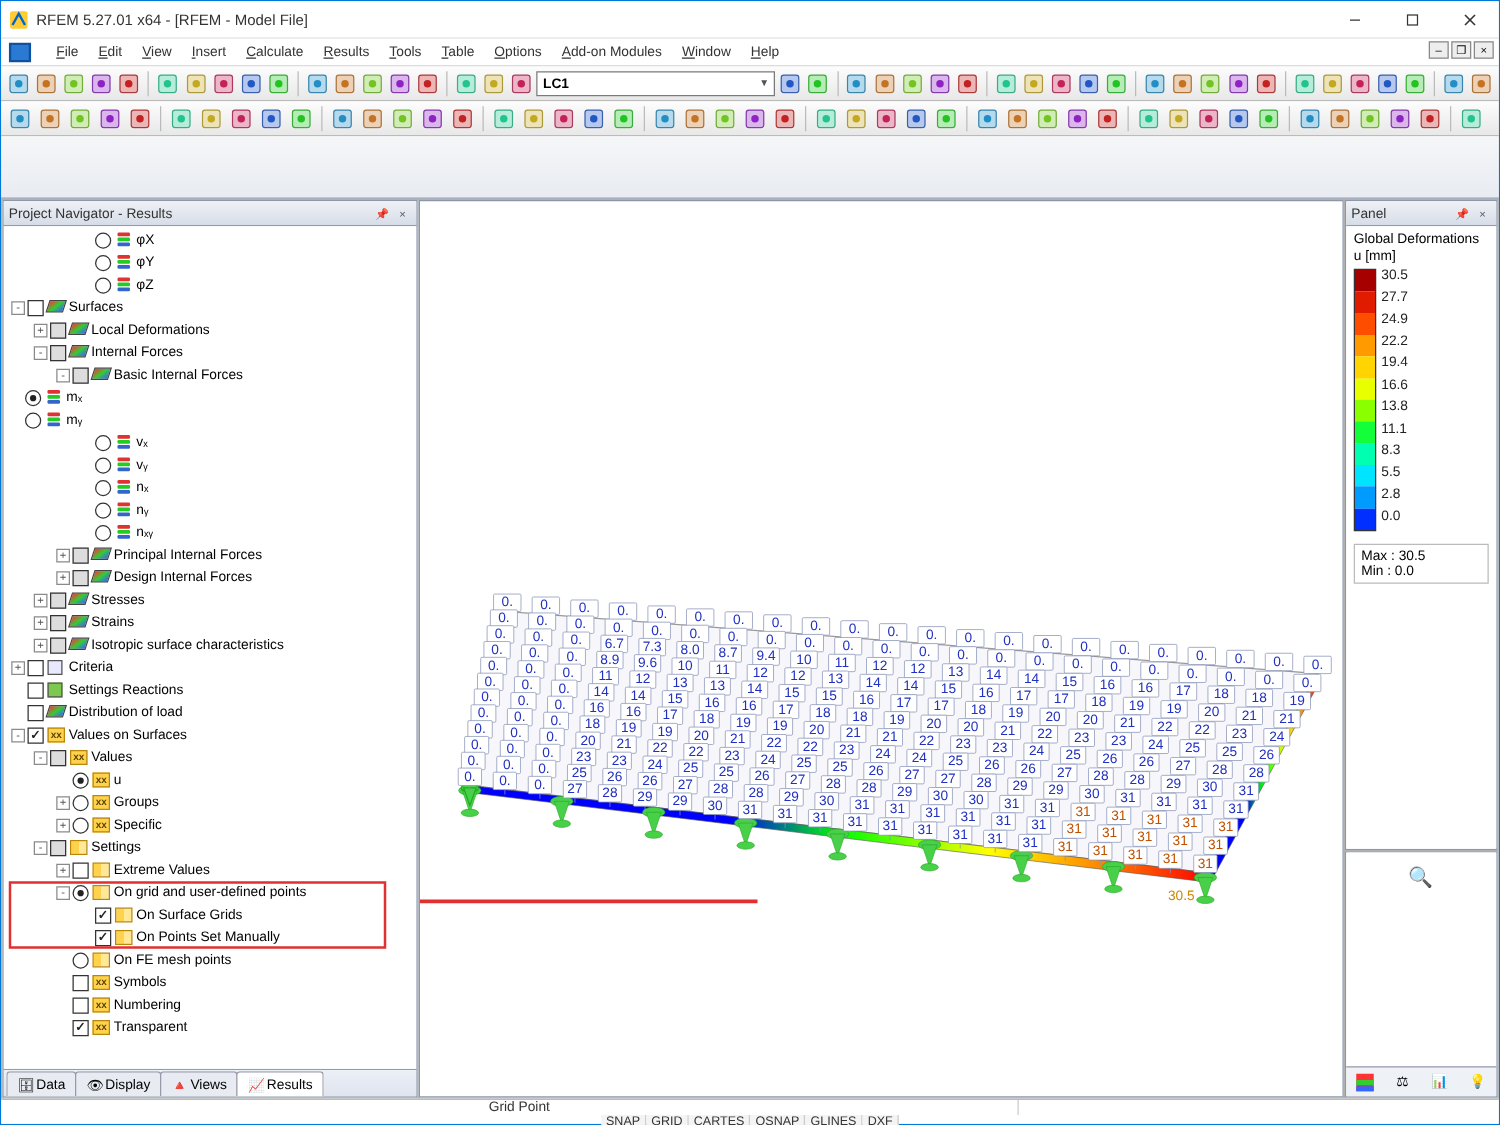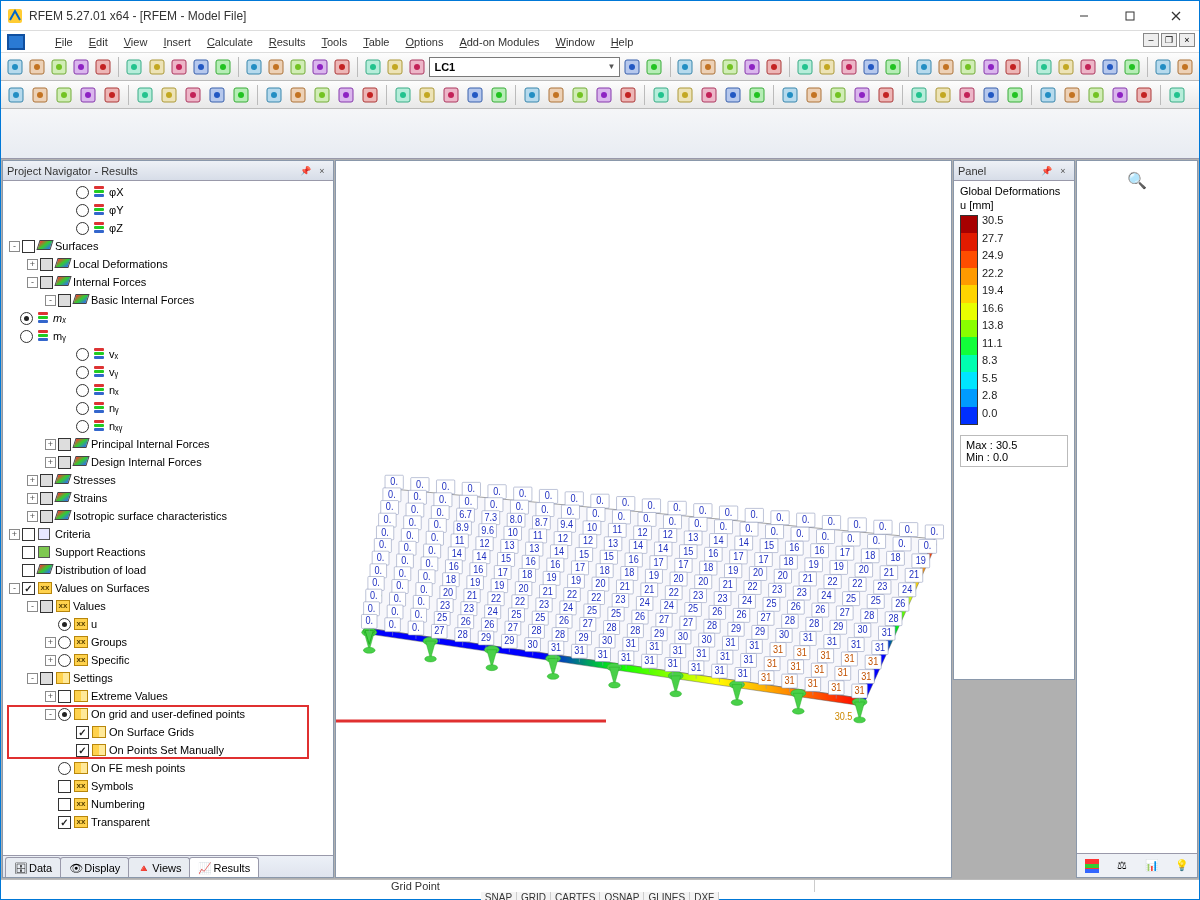--- a/index.html
+++ b/index.html
@@ -4,21 +4,21 @@
 <style>
 * { box-sizing: border-box; margin: 0; padding: 0; font-family: "Segoe UI", Tahoma, sans-serif; font-size: 11px; }
 html, body { width: 1200px; height: 900px; overflow: hidden; background: #f0f0f0; }
 .window { width: 1200px; height: 900px; display: flex; flex-direction: column; border: 1px solid #0078d7; }
 .titlebar { height: 30px; background: #fff; display: flex; align-items: center; padding: 0 0 0 6px; border-bottom: 1px solid #ddd; }
 .titlebar .app-icon { width: 16px; height: 16px; margin-right: 6px; display:inline-flex; }
 .titlebar .title-text { flex: 1; font-size: 12px; color: #333; }
 .win-btns { display: flex; }
 .win-btn { width: 46px; height: 30px; display: flex; align-items: center; justify-content: center; color: #333; }
 
-.menubar { height: 22px; background: #fff; display: flex; align-items: center; padding: 0 6px; gap: 18px; border-bottom: 1px solid #ddd; position:relative;}
+.menubar { height: 22px; background: #fff; display: flex; align-items: center; padding: 0 6px; gap: 8px; border-bottom: 1px solid #ddd; position:relative;}
 .menubar .menu-item { padding: 2px 8px; color: #333; }
 .menubar .menu-item u { text-decoration: underline; }
 .mdi-btns { position:absolute; right:4px; top:2px; display:flex; gap:2px;}
 .mdi-btns .mdi { width:16px; height:14px; border:1px solid #888; background:#eee; font-size:9px; display:flex; align-items:center; justify-content:center;}
 
 .toolbar-row { height: 28px; background: linear-gradient(#fdfdfd,#e8e8e8); border-bottom: 1px solid #bbb; display: flex; align-items: center; padding: 0 4px; gap: 2px; overflow:hidden;font-weight:bold;}
 .tb-btn { width: 22px; height: 22px; border: 1px solid transparent; display: inline-flex; align-items: center; justify-content: center; border-radius: 2px; }
 .tb-sep { width: 1px; height: 20px; background: #bbb; margin: 0 3px; }
 .tb-dropdown { width: 210px; height: 20px; border: 1px solid #7a7a7a; background: #fff; display: flex; align-items: center; padding: 0 4px; font-size: 11px; }
 .tb-dropdown .caret { margin-left: auto; font-size: 8px; color:#555;}
@@ -758,21 +758,21 @@
             <span class="lbl">Internal Forces</span>
           </div>
           <div class="tree-row" style="padding-left: 42px;">
             <span class="exp">-</span>
             <span class="ctrl check" style="background: rgb(221, 221, 221);"></span>
             <span class="ticon">
               <span class="ic-surf"></span>
             </span>
             <span class="lbl">Basic Internal Forces</span>
           </div>
-          <div class="tree-row" style=" font-style: italic;">
+          <div class="tree-row" style="">
             <span class="exp empty"></span>
             <span class="ctrl radio on"></span>
             <span class="ticon">
               <span class="ic-stack">
                 <span class="a"></span>
                 <span class="b"></span>
                 <span class="c"></span>
               </span>
             </span>
             <span class="lbl">mₓ</span>
@@ -896,21 +896,21 @@
               <span class="ic-square"></span>
             </span>
             <span class="lbl">Criteria</span>
           </div>
           <div class="tree-row" style="padding-left: 6px;">
             <span class="exp empty"></span>
             <span class="ctrl check"></span>
             <span class="ticon">
               <span class="ic-green"></span>
             </span>
-            <span class="lbl">Support Reactions</span>
+            <span class="lbl">Settings Reactions</span>
           </div>
           <div class="tree-row" style="padding-left: 6px;">
             <span class="exp empty"></span>
             <span class="ctrl check"></span>
             <span class="ticon">
               <span class="ic-surf"></span>
             </span>
             <span class="lbl">Distribution of load</span>
           </div>
           <div class="tree-row" style="padding-left: 6px;">
@@ -2451,21 +2451,21 @@
       <svg class="arrow-annot" style="left:-40px; top:550px;" width="320" height="20">
         <defs>
             <marker id="ah" markerWidth="10" markerHeight="8" refX="1" refY="4" orient="auto">
               <path d="M10 0 L0 4 L10 8 Z" fill="#e03030"></path>
             </marker>
           </defs>
         <line x1="310" y1="10" x2="10" y2="10" stroke="#e03030" stroke-width="3" marker-end="url(#ah)"></line>
       </svg>
     </div>
 
-    <div style="display:flex; flex-direction:row; gap:1px;">
+    <div style="display:flex; flex-direction:column; gap:1px;">
       <div class="panel side-panel" style="flex:0 0 auto; height:520px;">
         <div class="panel-header">
           <span>Panel</span>
           <span class="spacer"></span>
           <span class="pin">📌</span>
           <span class="x">×</span>
         </div>
         <div class="legend-body">
           <div class="legend-title">Global Deformations</div>
           <div>u [mm]</div>

